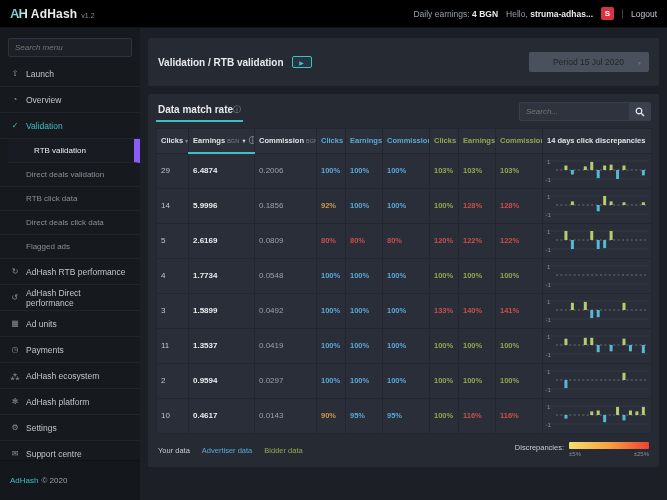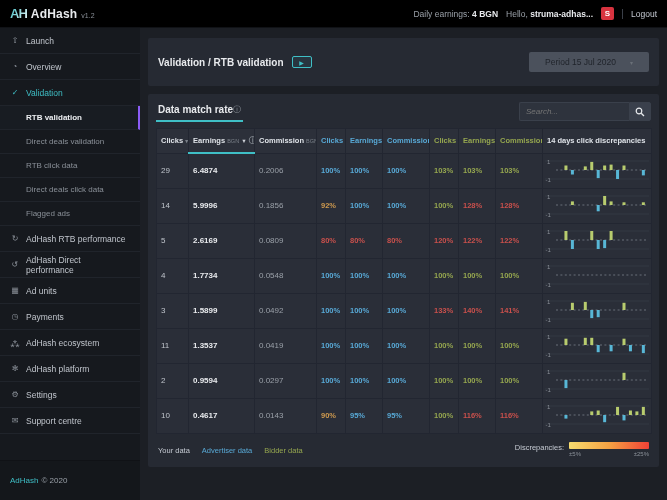--- a/index.html
+++ b/index.html
@@ -22,32 +22,32 @@
   .body { flex:1; display:flex; min-height:0; }
   .sidebar { width:140px; background:#16191e; display:flex; flex-direction:column; flex:0 0 140px; }
   .side-search { margin:8px 8px 4px 8px; }
   .side-search input { width:100%; background:#1d2026; border:1px solid #2e333b; color:#c5cad2; font-size:8px; font-style:italic; padding:4px 6px; border-radius:2px; outline:none; font-family:"Liberation Sans", sans-serif; }
   .nav { flex:1; overflow:hidden; }
   .side-item { display:flex; align-items:center; gap:6px; height:26px; padding:0 10px; font-size:8.5px; color:#c0c5cc; border-bottom:1px solid #20242b; cursor:pointer; }
   .side-item .ic { width:10px; text-align:center; font-size:8px; color:#8a9098; }
   .side-item.active { color:#3fbfc6; }
   .side-item.active .ic { color:#3fbfc6; }
   .side-sub { display:flex; align-items:center; height:24px; padding:0 10px 0 26px; font-size:8px; color:#8a9098; border-bottom:1px solid #20242b; cursor:pointer; }
-  .side-sub.active { color:#eceef1; font-weight:bold; border-right:2px solid #8b5cf6; background:#181c22; }
+  .side-sub.active { color:#eceef1; font-weight:normal; border-right:6px solid #8b5cf6; background:#181c22;margin-left:8px; }
   .side-footer { height:40px; background:#14171b; border-top:1px solid #101216; display:flex; align-items:center; padding-left:10px; font-size:8px; gap:3px; }
   .side-footer .fb { color:#3fbfc6; }
   .side-footer .fc { color:#9aa0a8; }
 
   
   .main { flex:1; padding:10px 8px 0 8px; display:flex; flex-direction:column; gap:8px; min-width:0; }
   .crumb-panel { background:#262a33; border-radius:2px; height:48px; display:flex; align-items:center; justify-content:space-between; padding:0 10px; }
   .crumb-left { display:flex; align-items:center; gap:8px; }
   .crumb { color:#e8eaed; font-size:10px; font-weight:bold; }
   .play-btn { border:1px solid #3fbfc6; border-radius:2px; width:20px; height:12px; display:flex; align-items:center; justify-content:center; color:#3fbfc6; font-size:6px; cursor:pointer; background:rgba(63,191,198,0.08); }
-  .period-btn { background:#4b515c; color:#20242b; font-size:8.5px; padding:5px 8px; border-radius:2px; display:flex; align-items:center; gap:14px; cursor:pointer; min-width:120px; justify-content:center; }
+  .period-btn { background:#4b515c; color:#20242b; font-size:8.5px; padding:5px 8px; border-radius:2px; display:flex; align-items:center; gap:14px; cursor:pointer; min-width:120px; justify-content:flex-end; }
   .period-caret { color:#6a7078; font-size:6px; }
 
   .content-panel { background:#262a33; border-radius:2px; padding:8px; }
   .panel-head { display:flex; justify-content:space-between; align-items:flex-start; }
   .panel-title-wrap { display:flex; align-items:center; border-bottom:2px solid #3fbfc6; padding:2px 2px 5px 2px; }
   .panel-title { color:#e8eaed; font-size:10px; font-weight:bold; }
   .info-ic { color:#8a9098; font-size:8px; cursor:pointer; }
   .search-wrap { display:flex; }
   .search-wrap input { width:110px; background:#2e333d; border:1px solid #3a404b; border-right:none; color:#c5cad2; font-size:8px; font-style:italic; padding:4px 6px; border-radius:2px 0 0 2px; outline:none; font-family:"Liberation Sans", sans-serif; }
   .search-btn { width:22px; background:#3a404c; border:1px solid #3a404b; border-radius:0 2px 2px 0; display:flex; align-items:center; justify-content:center; cursor:pointer; }
@@ -102,20 +102,23 @@
         <span class="tb-strong">struma-adhas...</span>
       </span>
       <span class="avatar" id="avatar" style="background: rgb(216, 51, 63);">S</span>
       <span class="logout">Logout</span>
     </div>
   </div>
 
   <div class="body">
 
     <div class="sidebar">
+      <div class="side-search">
+        <input placeholder="Search menu" style="">
+      </div>
       <div class="nav" id="nav">
           <div class="side-item">
             <span class="ic">⇧</span>
             <span>Launch</span>
           </div>
           <div class="side-item">
             <span class="ic">◔</span>
             <span>Overview</span>
           </div>
           <div class="side-item active">

